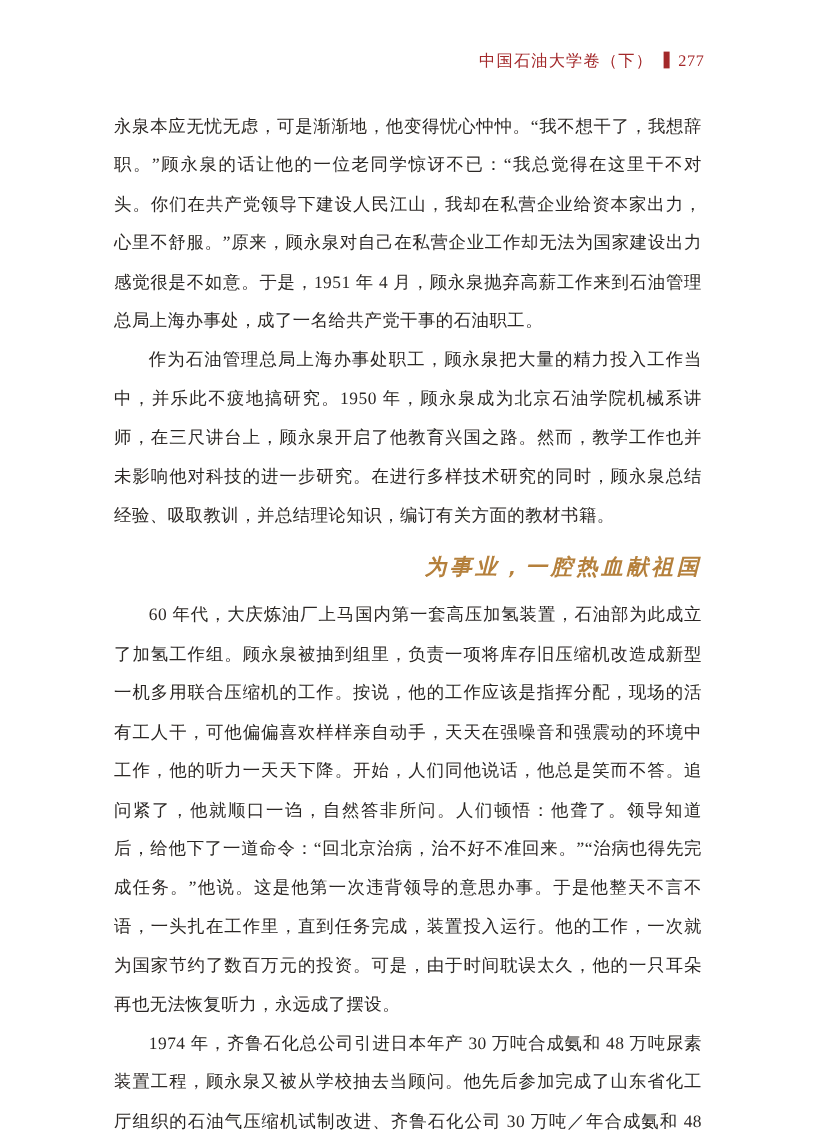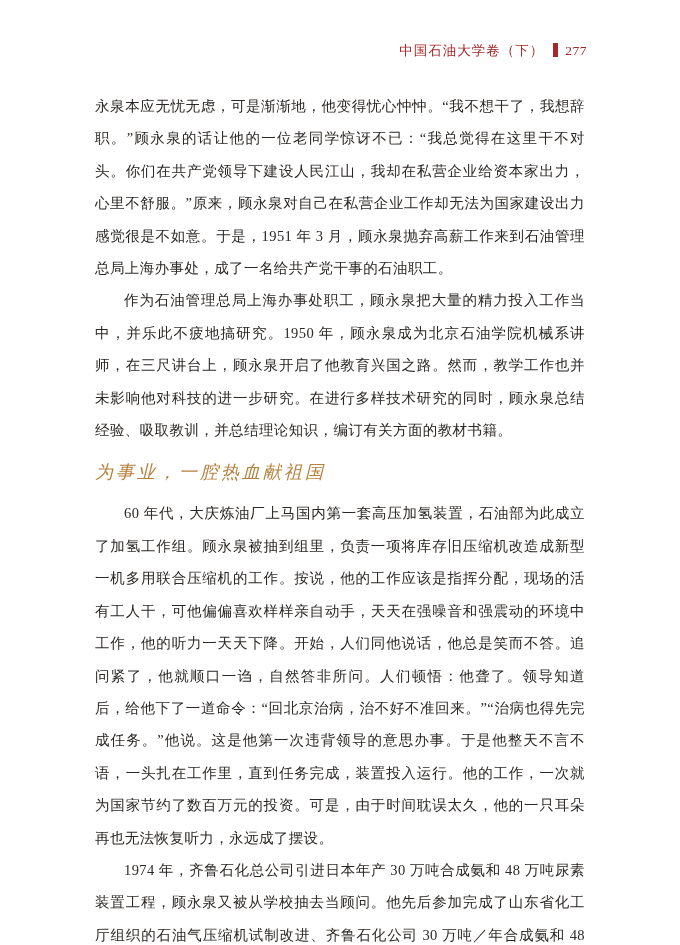--- a/index.html
+++ b/index.html
@@ -54,41 +54,41 @@
     color: #2b2724;
     text-align: justify;
     text-indent: 2em;
     letter-spacing: 0.4px;
   }
   .para.no-indent {
     text-indent: 0;
   }
   .section-heading {
     margin: 14px 0 13px 0;
-    text-align: left;
+    text-align: right;
     font-size: 18px;
-    font-weight: normal;
+    font-weight: bold;
     font-style: italic;
     letter-spacing: 3px;
     color: #b5803c;
     font-family: "DejaVu Serif", "Liberation Serif", serif;
   }
 </style>
 </head>
 <body>
 
 <div class="page">
 
   <header class="page-header">
     <span class="book-title">中国石油大学卷（下）</span><span class="page-bar"></span><span class="page-number">277</span>
   </header>
 
   <main class="page-body">
 
-    <p class="para no-indent">永泉本应无忧无虑，可是渐渐地，他变得忧心忡忡。“我不想干了，我想辞职。”顾永泉的话让他的一位老同学惊讶不已：“我总觉得在这里干不对头。你们在共产党领导下建设人民江山，我却在私营企业给资本家出力，心里不舒服。”原来，顾永泉对自己在私营企业工作却无法为国家建设出力感觉很是不如意。于是，1951 年 3 月，顾永泉抛弃高薪工作来到石油管理总局上海办事处，成了一名给共产党干事的石油职工。</p>
+    <p class="para no-indent">永泉本应无忧无虑，可是渐渐地，他变得忧心忡忡。“我不想干了，我想辞职。”顾永泉的话让他的一位老同学惊讶不已：“我总觉得在这里干不对头。你们在共产党领导下建设人民江山，我却在私营企业给资本家出力，心里不舒服。”原来，顾永泉对自己在私营企业工作却无法为国家建设出力感觉很是不如意。于是，1951 年 4 月，顾永泉抛弃高薪工作来到石油管理总局上海办事处，成了一名给共产党干事的石油职工。</p>
 
     <p class="para">作为石油管理总局上海办事处职工，顾永泉把大量的精力投入工作当中，并乐此不疲地搞研究。1950 年，顾永泉成为北京石油学院机械系讲师，在三尺讲台上，顾永泉开启了他教育兴国之路。然而，教学工作也并未影响他对科技的进一步研究。在进行多样技术研究的同时，顾永泉总结经验、吸取教训，并总结理论知识，编订有关方面的教材书籍。</p>
 
     <h2 class="section-heading">为事业，一腔热血献祖国</h2>
 
     <p class="para">60 年代，大庆炼油厂上马国内第一套高压加氢装置，石油部为此成立了加氢工作组。顾永泉被抽到组里，负责一项将库存旧压缩机改造成新型一机多用联合压缩机的工作。按说，他的工作应该是指挥分配，现场的活有工人干，可他偏偏喜欢样样亲自动手，天天在强噪音和强震动的环境中工作，他的听力一天天下降。开始，人们同他说话，他总是笑而不答。追问紧了，他就顺口一诌，自然答非所问。人们顿悟：他聋了。领导知道后，给他下了一道命令：“回北京治病，治不好不准回来。”“治病也得先完成任务。”他说。这是他第一次违背领导的意思办事。于是他整天不言不语，一头扎在工作里，直到任务完成，装置投入运行。他的工作，一次就为国家节约了数百万元的投资。可是，由于时间耽误太久，他的一只耳朵再也无法恢复听力，永远成了摆设。</p>
 
     <p class="para">1974 年，齐鲁石化总公司引进日本年产 30 万吨合成氨和 48 万吨尿素装置工程，顾永泉又被从学校抽去当顾问。他先后参加完成了山东省化工厅组织的石油气压缩机试制改进、齐鲁石化公司 30 万吨／年合成氨和 48 万吨／年尿素厂的设计、安装、投产试运行、胜利炼油厂催化装置三机改造、济宁氯碱厂氯气压缩机生产试运行、齐鲁第二化肥厂引进 32 台泵密封失效问题等上百项工程，有力地支援了山东省的工农业生产，累计创造经济价值过亿元。</p>
 
   </main>

